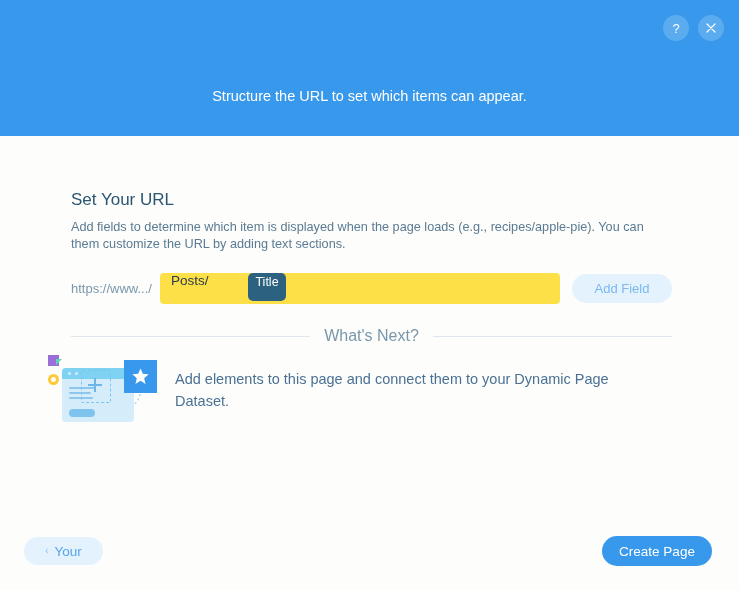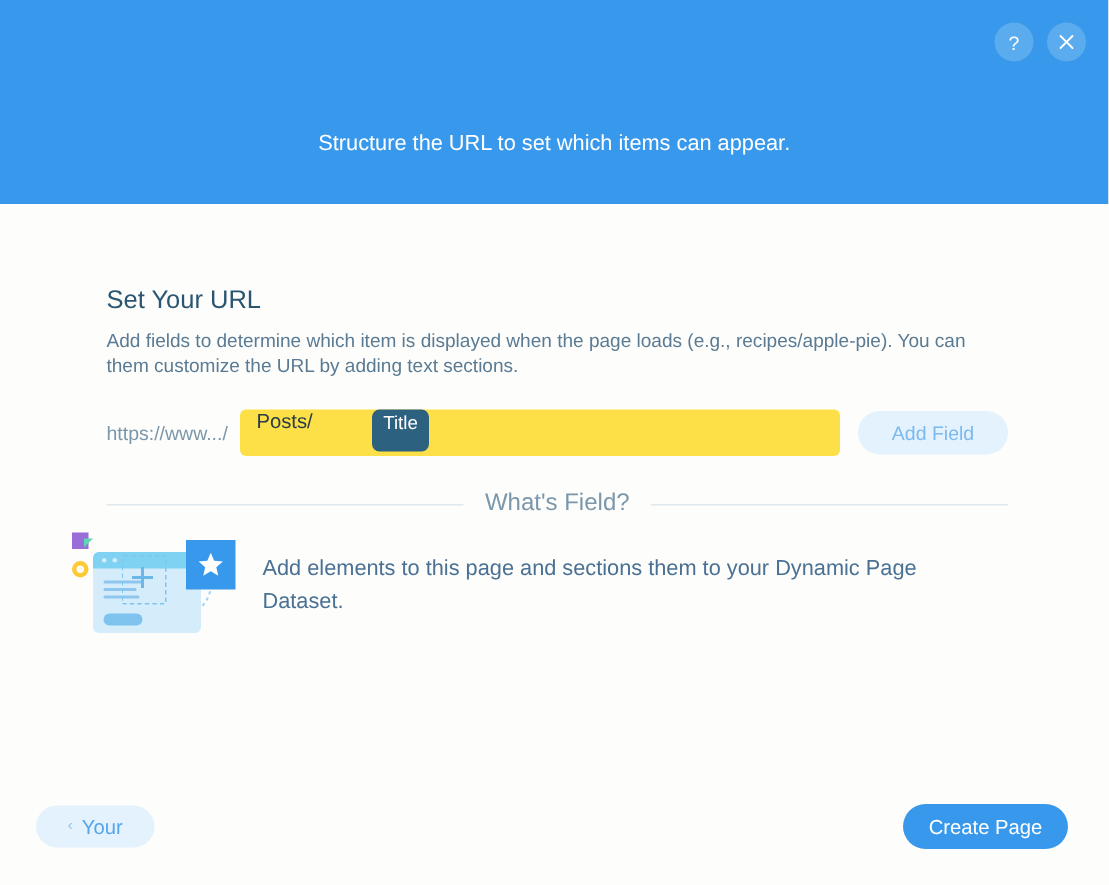--- a/index.html
+++ b/index.html
@@ -342,21 +342,21 @@
   <span class="url-prefix">https://www.../</span>
   <div class="url-field">
     <span class="url-static">Posts/</span>
     <span class="url-chip">Title</span>
   </div>
   <div class="add-field-btn">Add Field</div>
 </div>
 
 <div class="whats-next">
   <div class="rule"></div>
-  <div class="whats-next-label">What's Field?</div>
+  <div class="whats-next-label">What's Next?</div>
   <div class="rule"></div>
 </div>
 
 <div class="next-block">
   <div class="illus">
     <div class="ill-purple"></div>
     <div class="ill-green"></div>
     <div class="ill-ring"></div>
 
     <svg class="ill-curve" viewBox="0 0 36 28">
@@ -378,21 +378,21 @@
     <div class="ill-dashed"></div>
     <div class="ill-plus-h"></div>
     <div class="ill-plus-v"></div>
 
     <div class="ill-badge">
       <svg width="19" height="19" viewBox="0 0 20 20">
         <path d="M10 1.5 L12.4 7.2 L18.5 7.7 L13.9 11.8 L15.3 17.8 L10 14.6 L4.7 17.8 L6.1 11.8 L1.5 7.7 L7.6 7.2 Z" fill="#ffffff"></path>
       </svg>
     </div>
   </div>
-  <div class="next-text">Add elements to this page and sections them to your Dynamic Page Dataset.</div>
+  <div class="next-text">Add elements to this page and connect them to your Dynamic Page Dataset.</div>
 </div>
 
 <div class="btn-back">
   <span class="chev">‹</span>
   <span>Your</span>
 </div>
 <div class="btn-create">
   <span>Create Page</span>
 </div>
 

